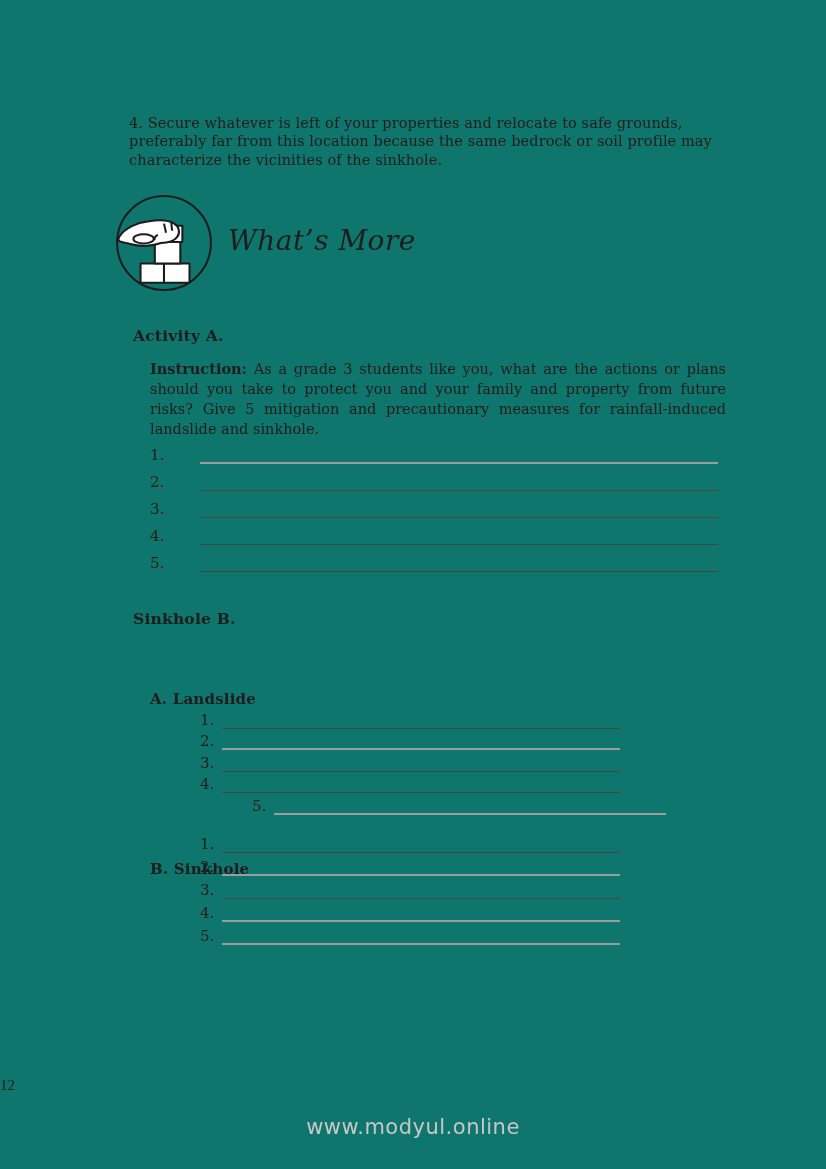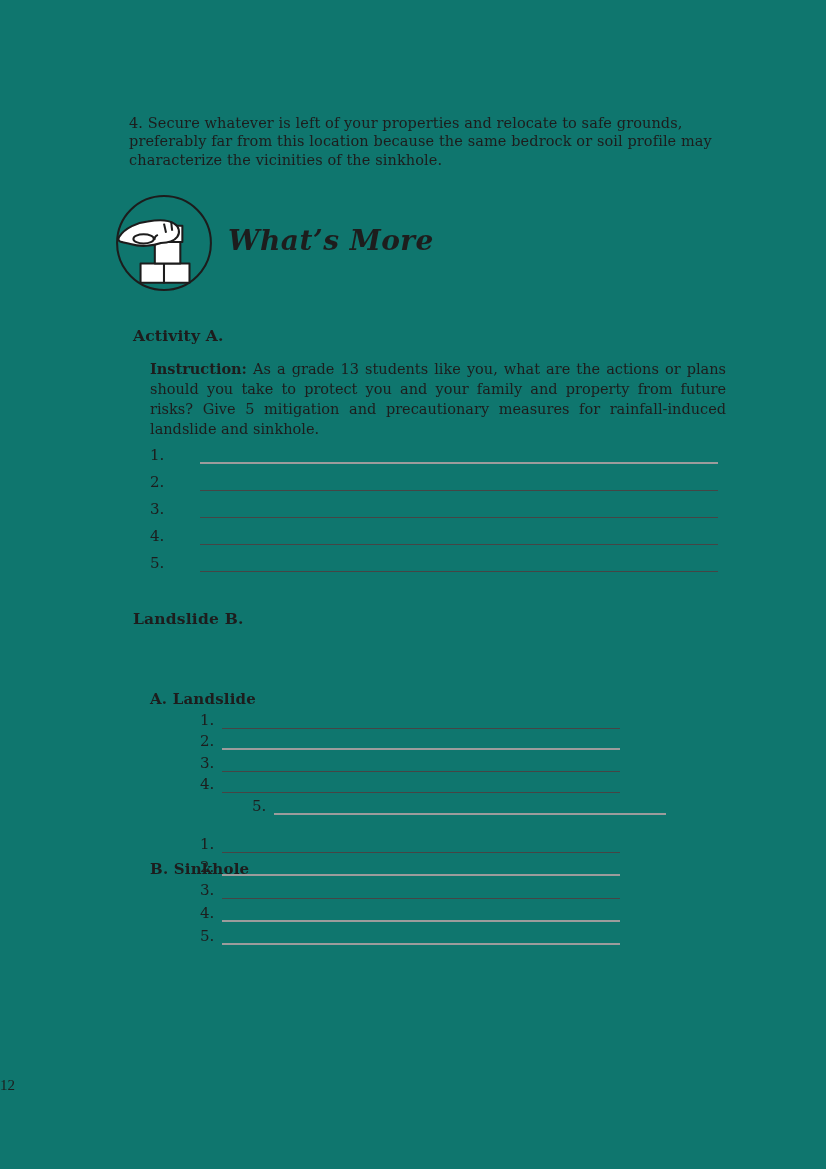--- a/index.html
+++ b/index.html
@@ -12,21 +12,21 @@
 
   .intro {
     position:absolute; left:129px; top:99px; width:585px;
     font-size:14.5px; line-height:18.5px; letter-spacing:0.1px;
   }
 
   .banner { position:absolute; left:113px; top:192px; height:102px; }
   .banner-icon { position:absolute; left:0; top:0; width:102px; height:102px; }
   .banner-title {
     position:absolute; left:115px; top:32px; white-space:nowrap;
-    font-size:28px; font-weight:bold; font-style:italic; letter-spacing:0.5px;text-align:center;
+    font-size:28px; font-weight:normal; font-style:italic; letter-spacing:0.5px;text-align:center;
   }
 
   .activity-heading {
     position:absolute; left:99px;
     font-size:15.5px; font-weight:bold; letter-spacing:0.2px;margin-left:34px;
   }
   .instr {
     position:absolute; left:150px; width:576px;
     font-size:14.5px; line-height:20px; text-align:justify;
   }
@@ -87,21 +87,21 @@
         <path class="ln" d="M50 31 L52 40"></path>
         <path class="ln" d="M57 29 L58 38"></path>
         <path class="ln" d="M44 42 Q40 44 41 47"></path>
       </svg>
     </span>
     <span class="banner-title">What’s More</span>
   </div>
 
   <div class="activity-heading" style="top:326px;">Activity A.</div>
   <p class="instr" style="top:344px;"><span class="lbl">Instruction:</span>
-    <span>As a grade 13 students like you, what are the actions or plans should you take to protect you and your family and property from future risks? Give 5 mitigation and precautionary measures for rainfall-induced landslide and sinkhole.</span></p>
+    <span>As a grade 3 students like you, what are the actions or plans should you take to protect you and your family and property from future risks? Give 5 mitigation and precautionary measures for rainfall-induced landslide and sinkhole.</span></p>
 
   <div class="list-a">
     <div class="row-a">
       <span class="num">1.</span>
       <span class="blank gray"></span>
     </div>
     <div class="row-a">
       <span class="num">2.</span>
       <span class="blank"></span>
     </div>
@@ -112,21 +112,21 @@
     <div class="row-a">
       <span class="num">4.</span>
       <span class="blank"></span>
     </div>
     <div class="row-a">
       <span class="num">5.</span>
       <span class="blank"></span>
     </div>
   </div>
 
-  <div class="activity-heading" style="top:609px;">Landslide B.</div>
+  <div class="activity-heading" style="top:609px;">Sinkhole B.</div>
 
   <div class="sub-label" style="top:690px;">A. Landslide</div>
   <div class="list-b list-landslide">
     <div class="row-b">
       <span class="num">1.</span>
       <span class="blank"></span>
     </div>
     <div class="row-b">
       <span class="num">2.</span>
       <span class="blank gray"></span>
@@ -163,14 +163,15 @@
       <span class="num">4.</span>
       <span class="blank gray"></span>
     </div>
     <div class="row-b">
       <span class="num">5.</span>
       <span class="blank gray"></span>
     </div>
   </div>
 
   <div class="page-number">12</div>
+  <div class="watermark">www.modyul.online</div>
 
 </div>
 
 </body></html>

